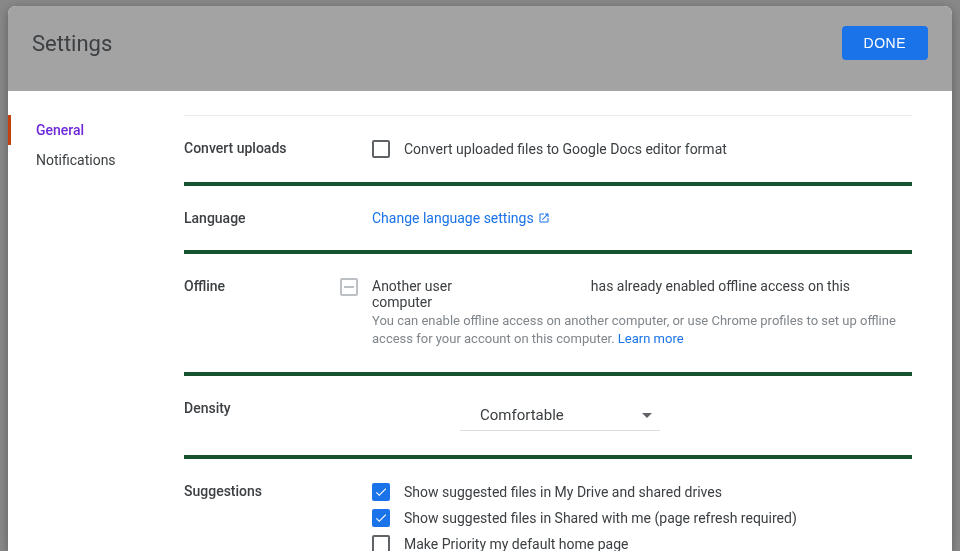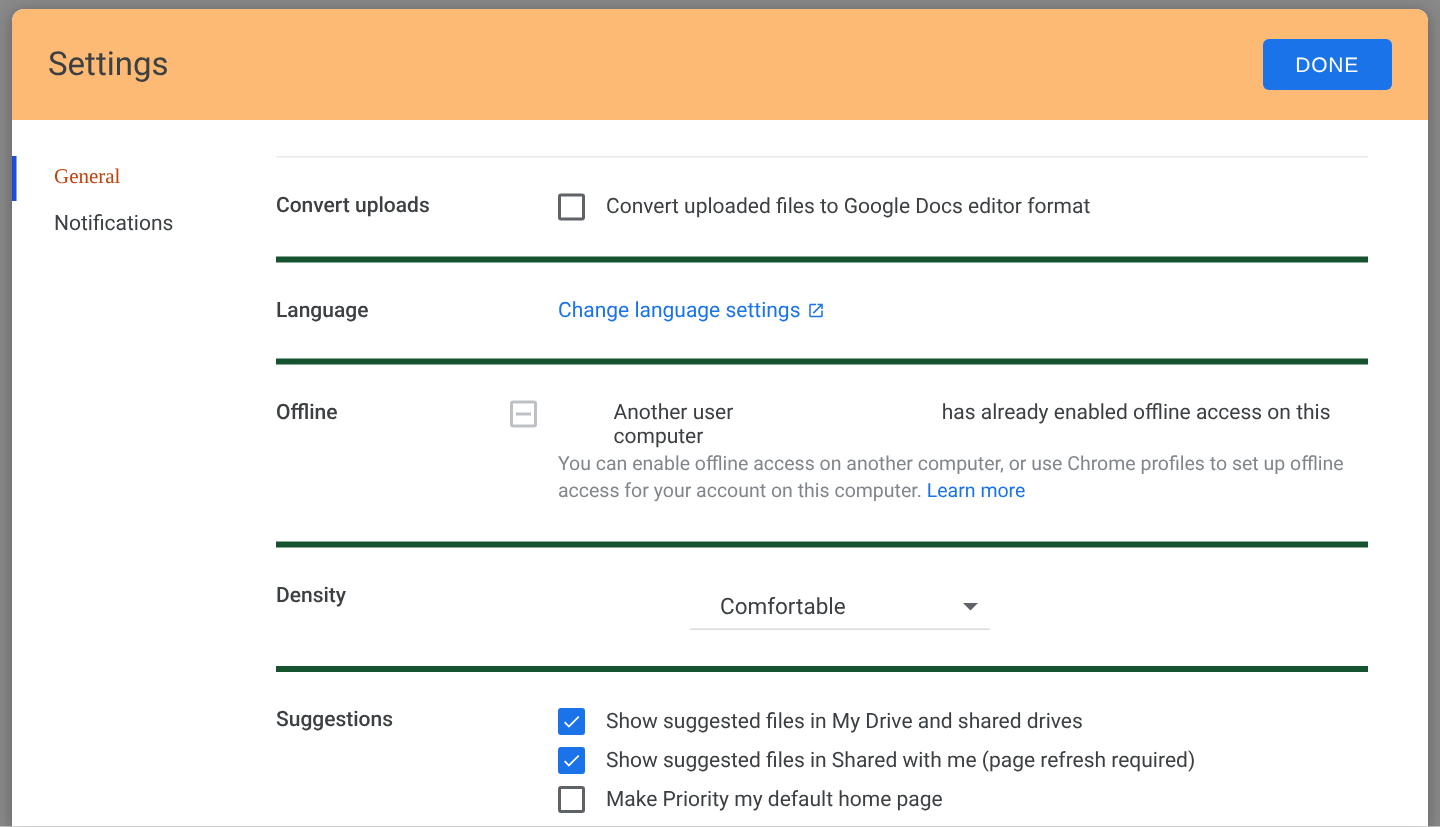--- a/index.html
+++ b/index.html
@@ -21,22 +21,22 @@
       left: 8px;
       right: 8px;
       bottom: 0;
       background: #fff;
       border-radius: 8px 8px 0 0;
       display: flex;
       flex-direction: column;
       box-shadow: 0 2px 10px rgba(0,0,0,0.3);
     }
     .dialog-header {
-      background: #fdba74;
-      padding: 20px 24px 20px 24px;
+      background: #a3a3a3;
+      padding: 20px 24px 31px 24px;
       display: flex;
       align-items: center;
       justify-content: space-between;
       border-radius: 8px 8px 0 0;
     }
     .dialog-title {
       font-size: 22px;
       font-weight: 400;
       color: #3c4043;
     }
@@ -61,25 +61,24 @@
       padding-top: 24px;
       flex-shrink: 0;
     }
     .sidebar-item {
       padding: 7px 0 7px 28px;
       font-size: 14px;
       color: #3c4043;
       cursor: pointer;
     }
     .sidebar-item.active {
-      color: #c2410c;
+      color: #6d28d9;
       font-weight: 500;
-      border-left: 3px solid #1d4ed8;
+      border-left: 3px solid #c2410c;
       padding-left: 25px;
-      font-family: Liberation Serif, serif;
     }
     .content {
       flex: 1;
       padding: 16px 40px 0 16px;
       overflow: hidden;
     }
     .section {
       display: flex;
       padding: 24px 0;
       border-top: 4px solid #14532d;
@@ -163,21 +162,20 @@
       margin-left: -32px;
     }
     .offline-checkbox-holder {
       width: 18px;
       flex-shrink: 0;
     }
     .offline-text-block .primary-text {
       font-size: 14px;
       color: #3c4043;
       margin-bottom: 2px;
-      margin-left: 37px;
     }
     .offline-text-block .secondary-text {
       font-size: 13px;
       color: #80868b;
       line-height: 1.4;
     }
     .density-select {
       margin-left: 88px;
       display: inline-flex;
       align-items: center;

